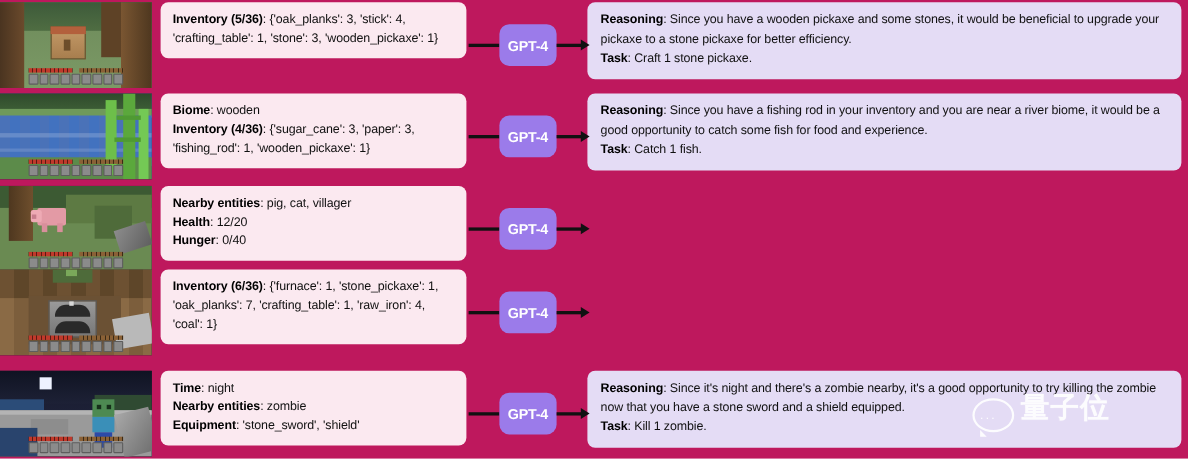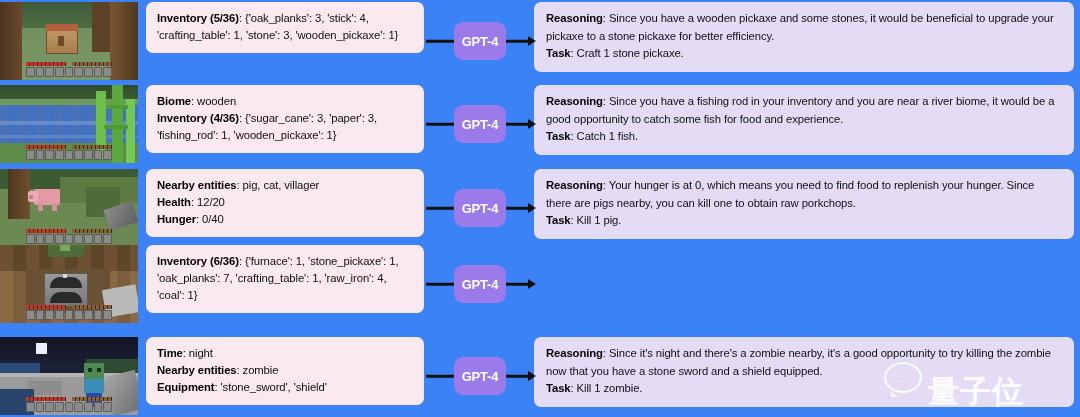--- a/index.html
+++ b/index.html
@@ -10,21 +10,21 @@
   body {
     width: 1080px;
     height: 417px;
     font-family: "Liberation Sans", sans-serif;
     overflow: hidden;
   }
   #board {
     position: relative;
     width: 1080px;
     height: 417px;
-    background: #3b82f6;
+    background: #be185d;
   }
   .row {
     position: absolute;
     left: 0;
     width: 1080px;
     display: flex;
     align-items: flex-start;
   }
 
   
@@ -154,22 +154,22 @@
     left: 880px;
     top: 352px;
     width: 190px;
     height: 50px;
     pointer-events: none;
     opacity: .92;
   }
   #watermark .wm-cn {
     position: absolute;
     left: 48px;
-    top: 19px;
-    font-size: 31px;
+    top: 1px;
+    font-size: 26px;
     font-weight: 700;
     color: #ffffff;
     letter-spacing: 1px;
     text-shadow: 0 0 1px rgba(255,255,255,.6);
   }
   #watermark .wm-bubble {
     position: absolute;
     left: 4px;
     top: 10px;
     width: 34px;
@@ -326,24 +326,20 @@
       <b>Health</b>: <span>12/20</span><br>
       <b>Hunger</b>: <span>0/40</span>
     </div>
     <div class="conn">
       <div class="wire left"></div>
       <div class="gptnode">
           <span>GPT-4</span>
         </div>
       <div class="wire right"></div>
       <div class="arrowhead"></div>
-    </div>
-    <div class="rea">
-      <b>Reasoning</b>: <span>Your hunger is at 0, which means you need to find food to replenish your hunger. Since there are pigs nearby, you can kill one to obtain raw porkchops.</span><br>
-      <b>Task</b>: <span>Kill 1 pig.</span>
     </div>
   </div>
 
   <div class="row" style="top:245px;">
     <div class="shot">
       <div class="lay" style="left:0;top:0;width:138px;height:78px;background:repeating-linear-gradient(90deg,#8a6a45 0 13px,#7c5e3c 13px 26px);"></div>
       <div class="lay" style="left:0;top:0;width:138px;height:26px;background:repeating-linear-gradient(90deg,#6d5132 0 13px,#5e4629 13px 26px);"></div>
       <div class="lay" style="left:48px;top:0;width:36px;height:12px;background:#4e6b3a;"></div>
       <div class="lay" style="left:60px;top:0;width:10px;height:6px;background:#7aa85a;"></div>
       <div class="lay" style="left:26px;top:24px;width:84px;height:44px;background:#6b5134;"></div>

